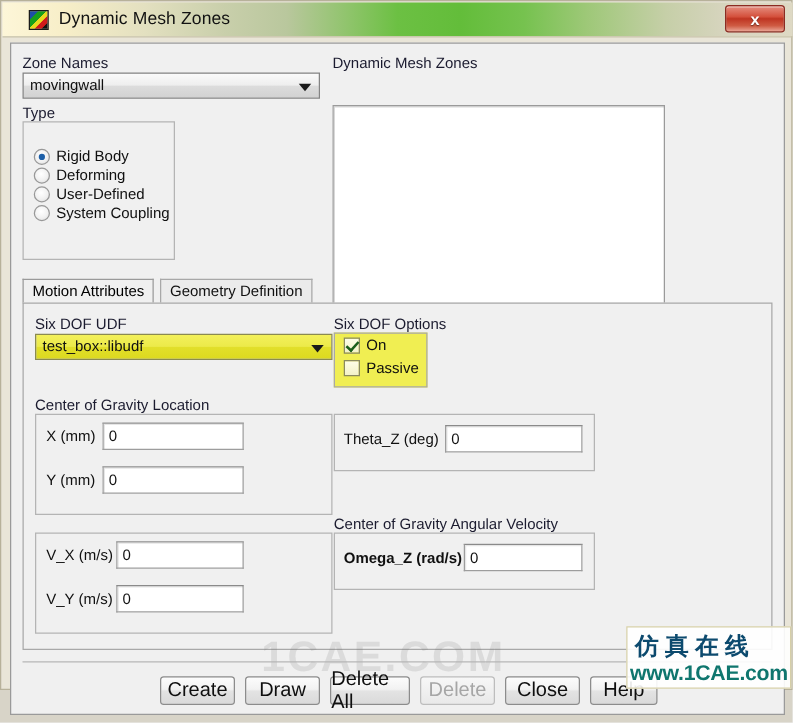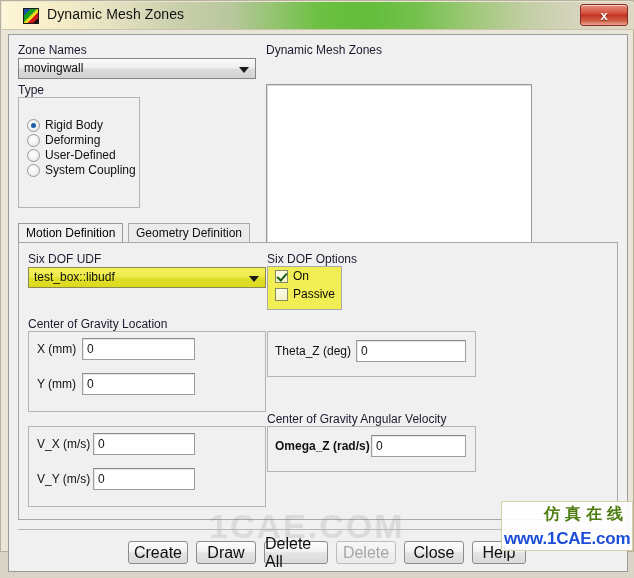--- a/index.html
+++ b/index.html
@@ -257,28 +257,27 @@
   #wm-corner {
     position: absolute;
     right: 0px; bottom: 0px;
     width: 132px; height: 50px;
     background: rgba(255,255,255,.9);
     border: 1px solid #d6cfa8;
     pointer-events: none;
   }
   #wm-cn {
     position: absolute; left: 6px; top: 2px;
-    font-size: 16px; color: #4d7c0f;
+    font-size: 19px; color: #0c4a6e;
     letter-spacing: 5px; font-weight: bold;
     white-space: nowrap;
-    margin-left: 36px;
   }
   #wm-url {
     position: absolute; left: 2px; top: 27px;
-    font-size: 17px; color: #1d4ed8;
+    font-size: 17px; color: #0f766e;
     font-weight: bold; letter-spacing: -.2px;
     white-space: nowrap;
   }
 </style>
 </head>
 <body>
 
 <div id="window">
 
   <div id="titlebar">
@@ -314,21 +313,21 @@
     </div>
     <div class="radio-row" style="left:18px; top:128px; width:108px;">
       <span class="radio-mark"></span>
       <span class="radio-label">System Coupling</span>
     </div>
 
     <div class="grp-label" style="left:257px; top:8px;">Dynamic Mesh Zones</div>
     <div id="zones-list"></div>
 
     <div id="tabstrip">
-      <div class="tab active" style="left:0px;">Motion Definition</div>
+      <div class="tab active" style="left:0px;">Motion Attributes</div>
       <div class="tab" style="left:110px;">Geometry Definition</div>
     </div>
 
     <div id="tabpanel">
 
       <div class="grp-label" style="left:9px; top:9px;">Six DOF UDF</div>
       <div class="combo hl" style="left:9px; top:24px; width:238px;">
         <span class="val">test_box::libudf</span>
         <span class="arrow"></span>
       </div>

